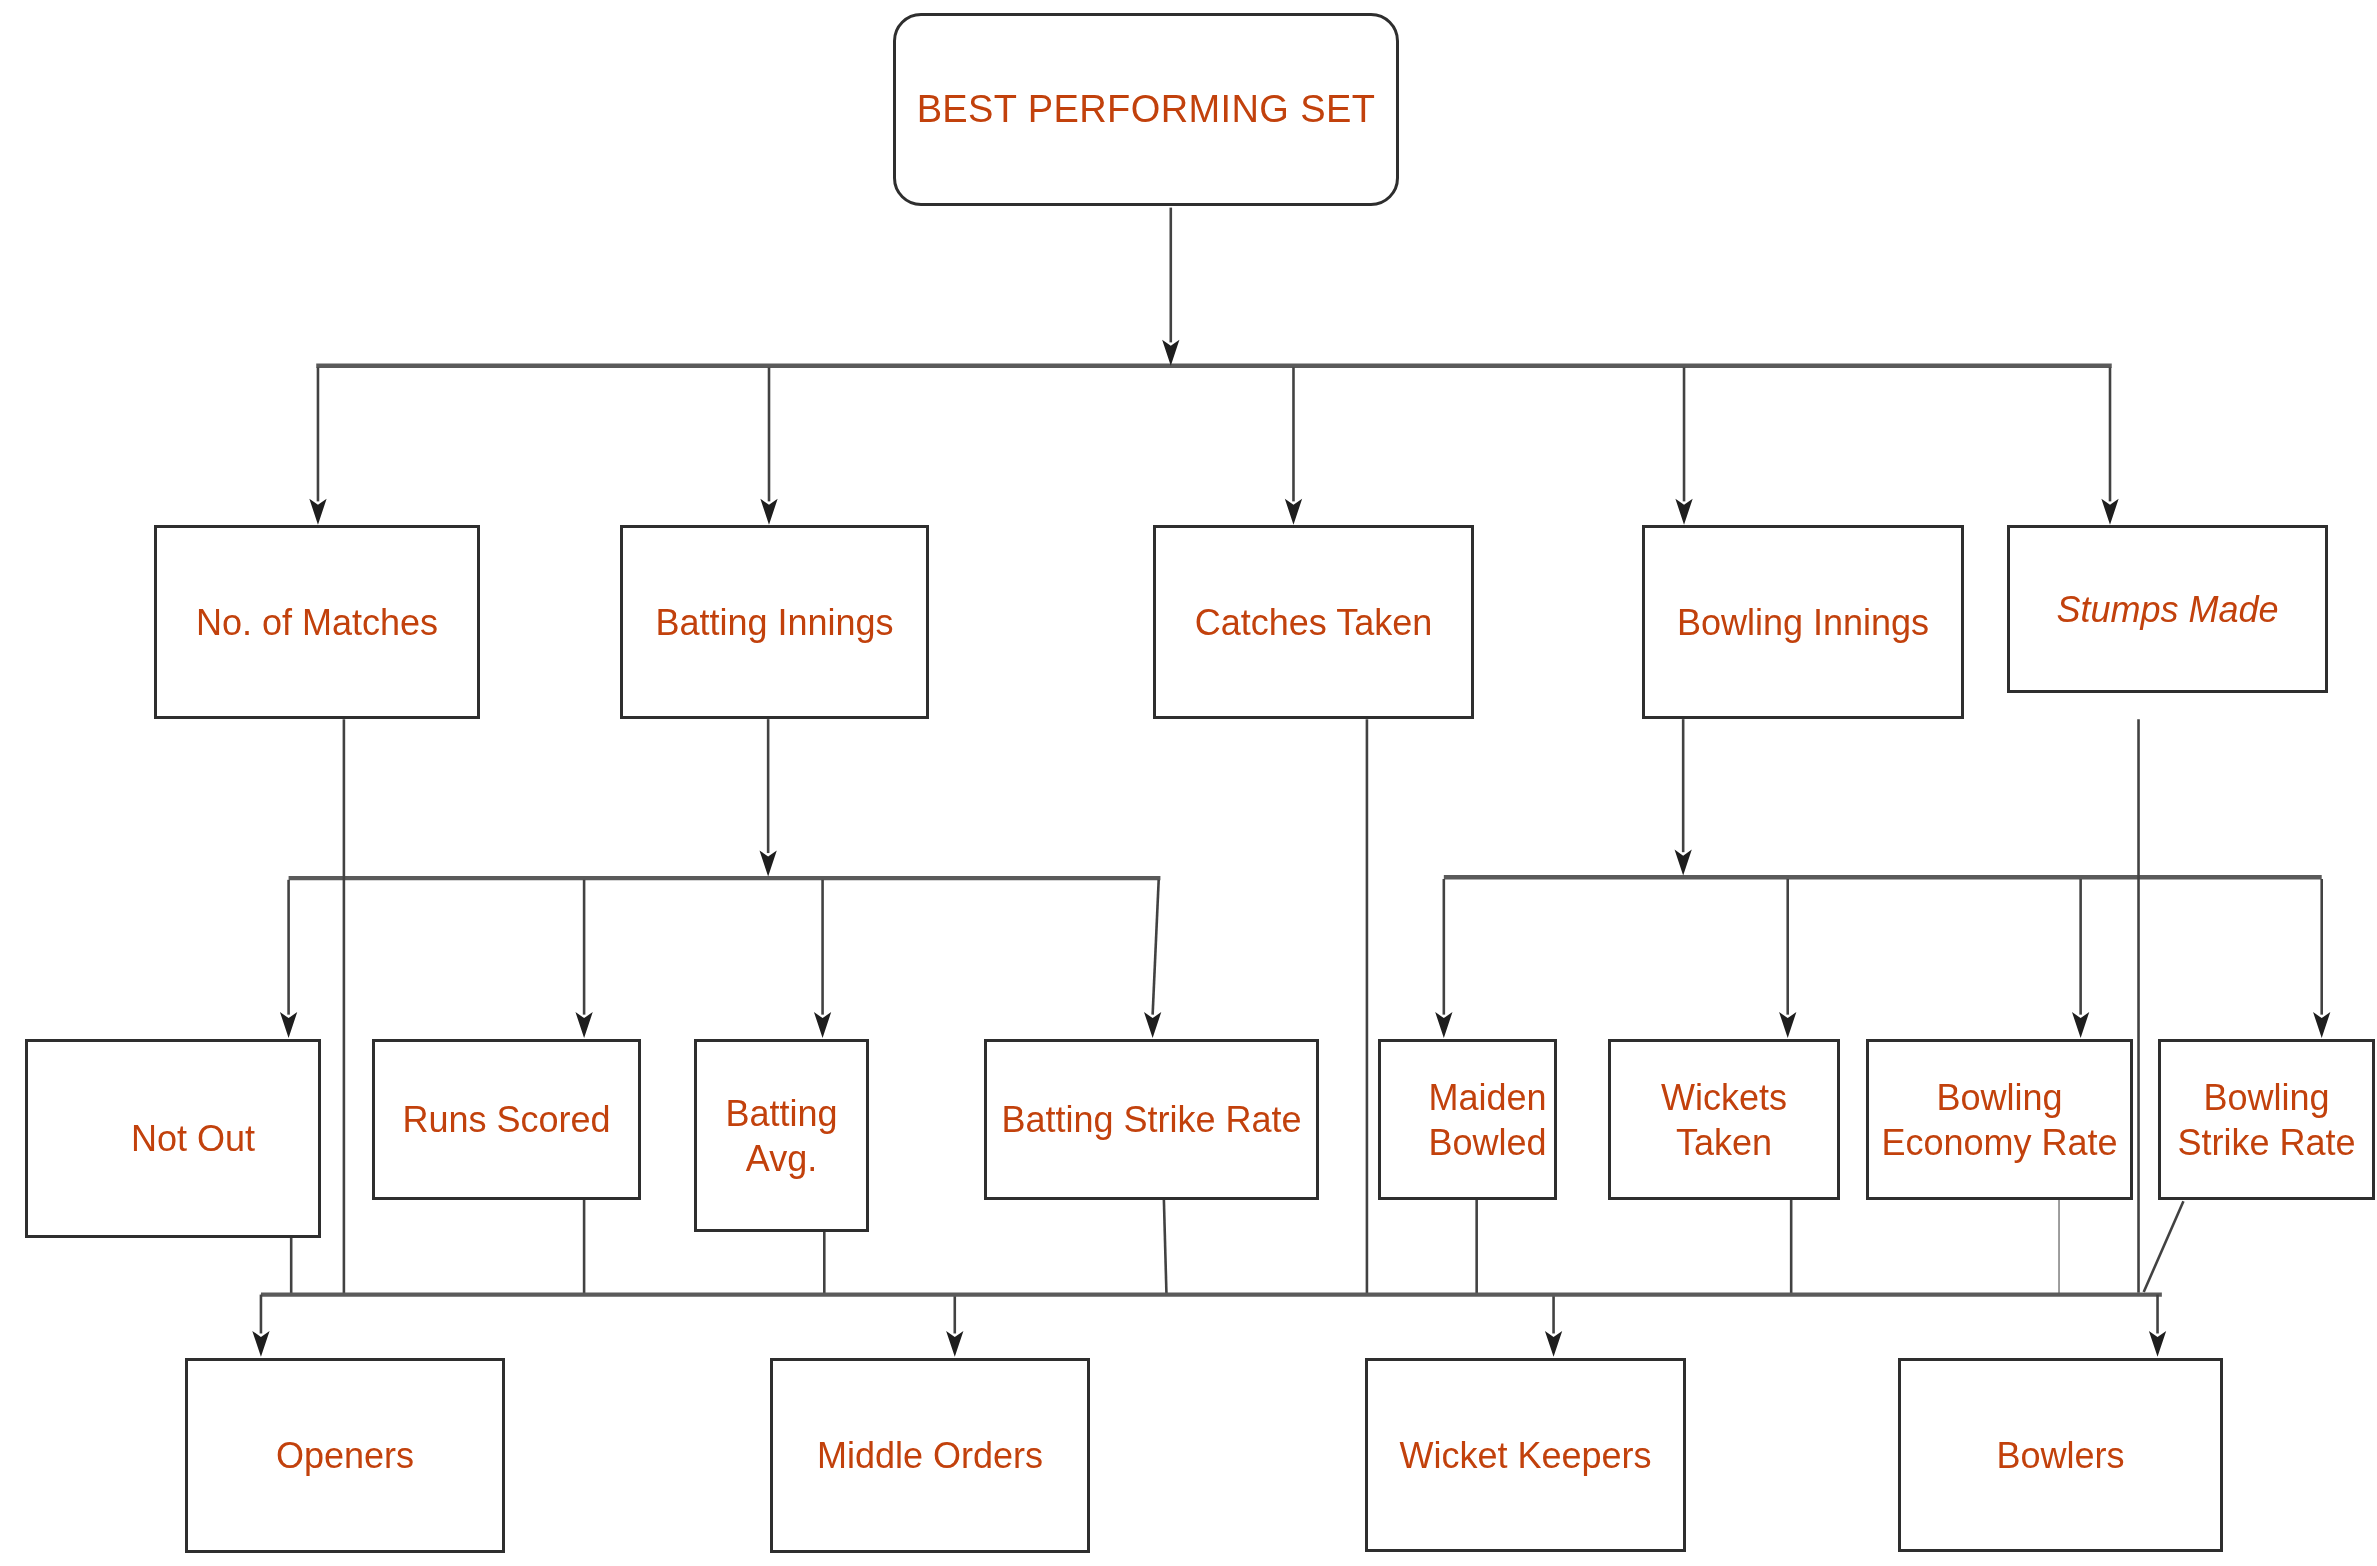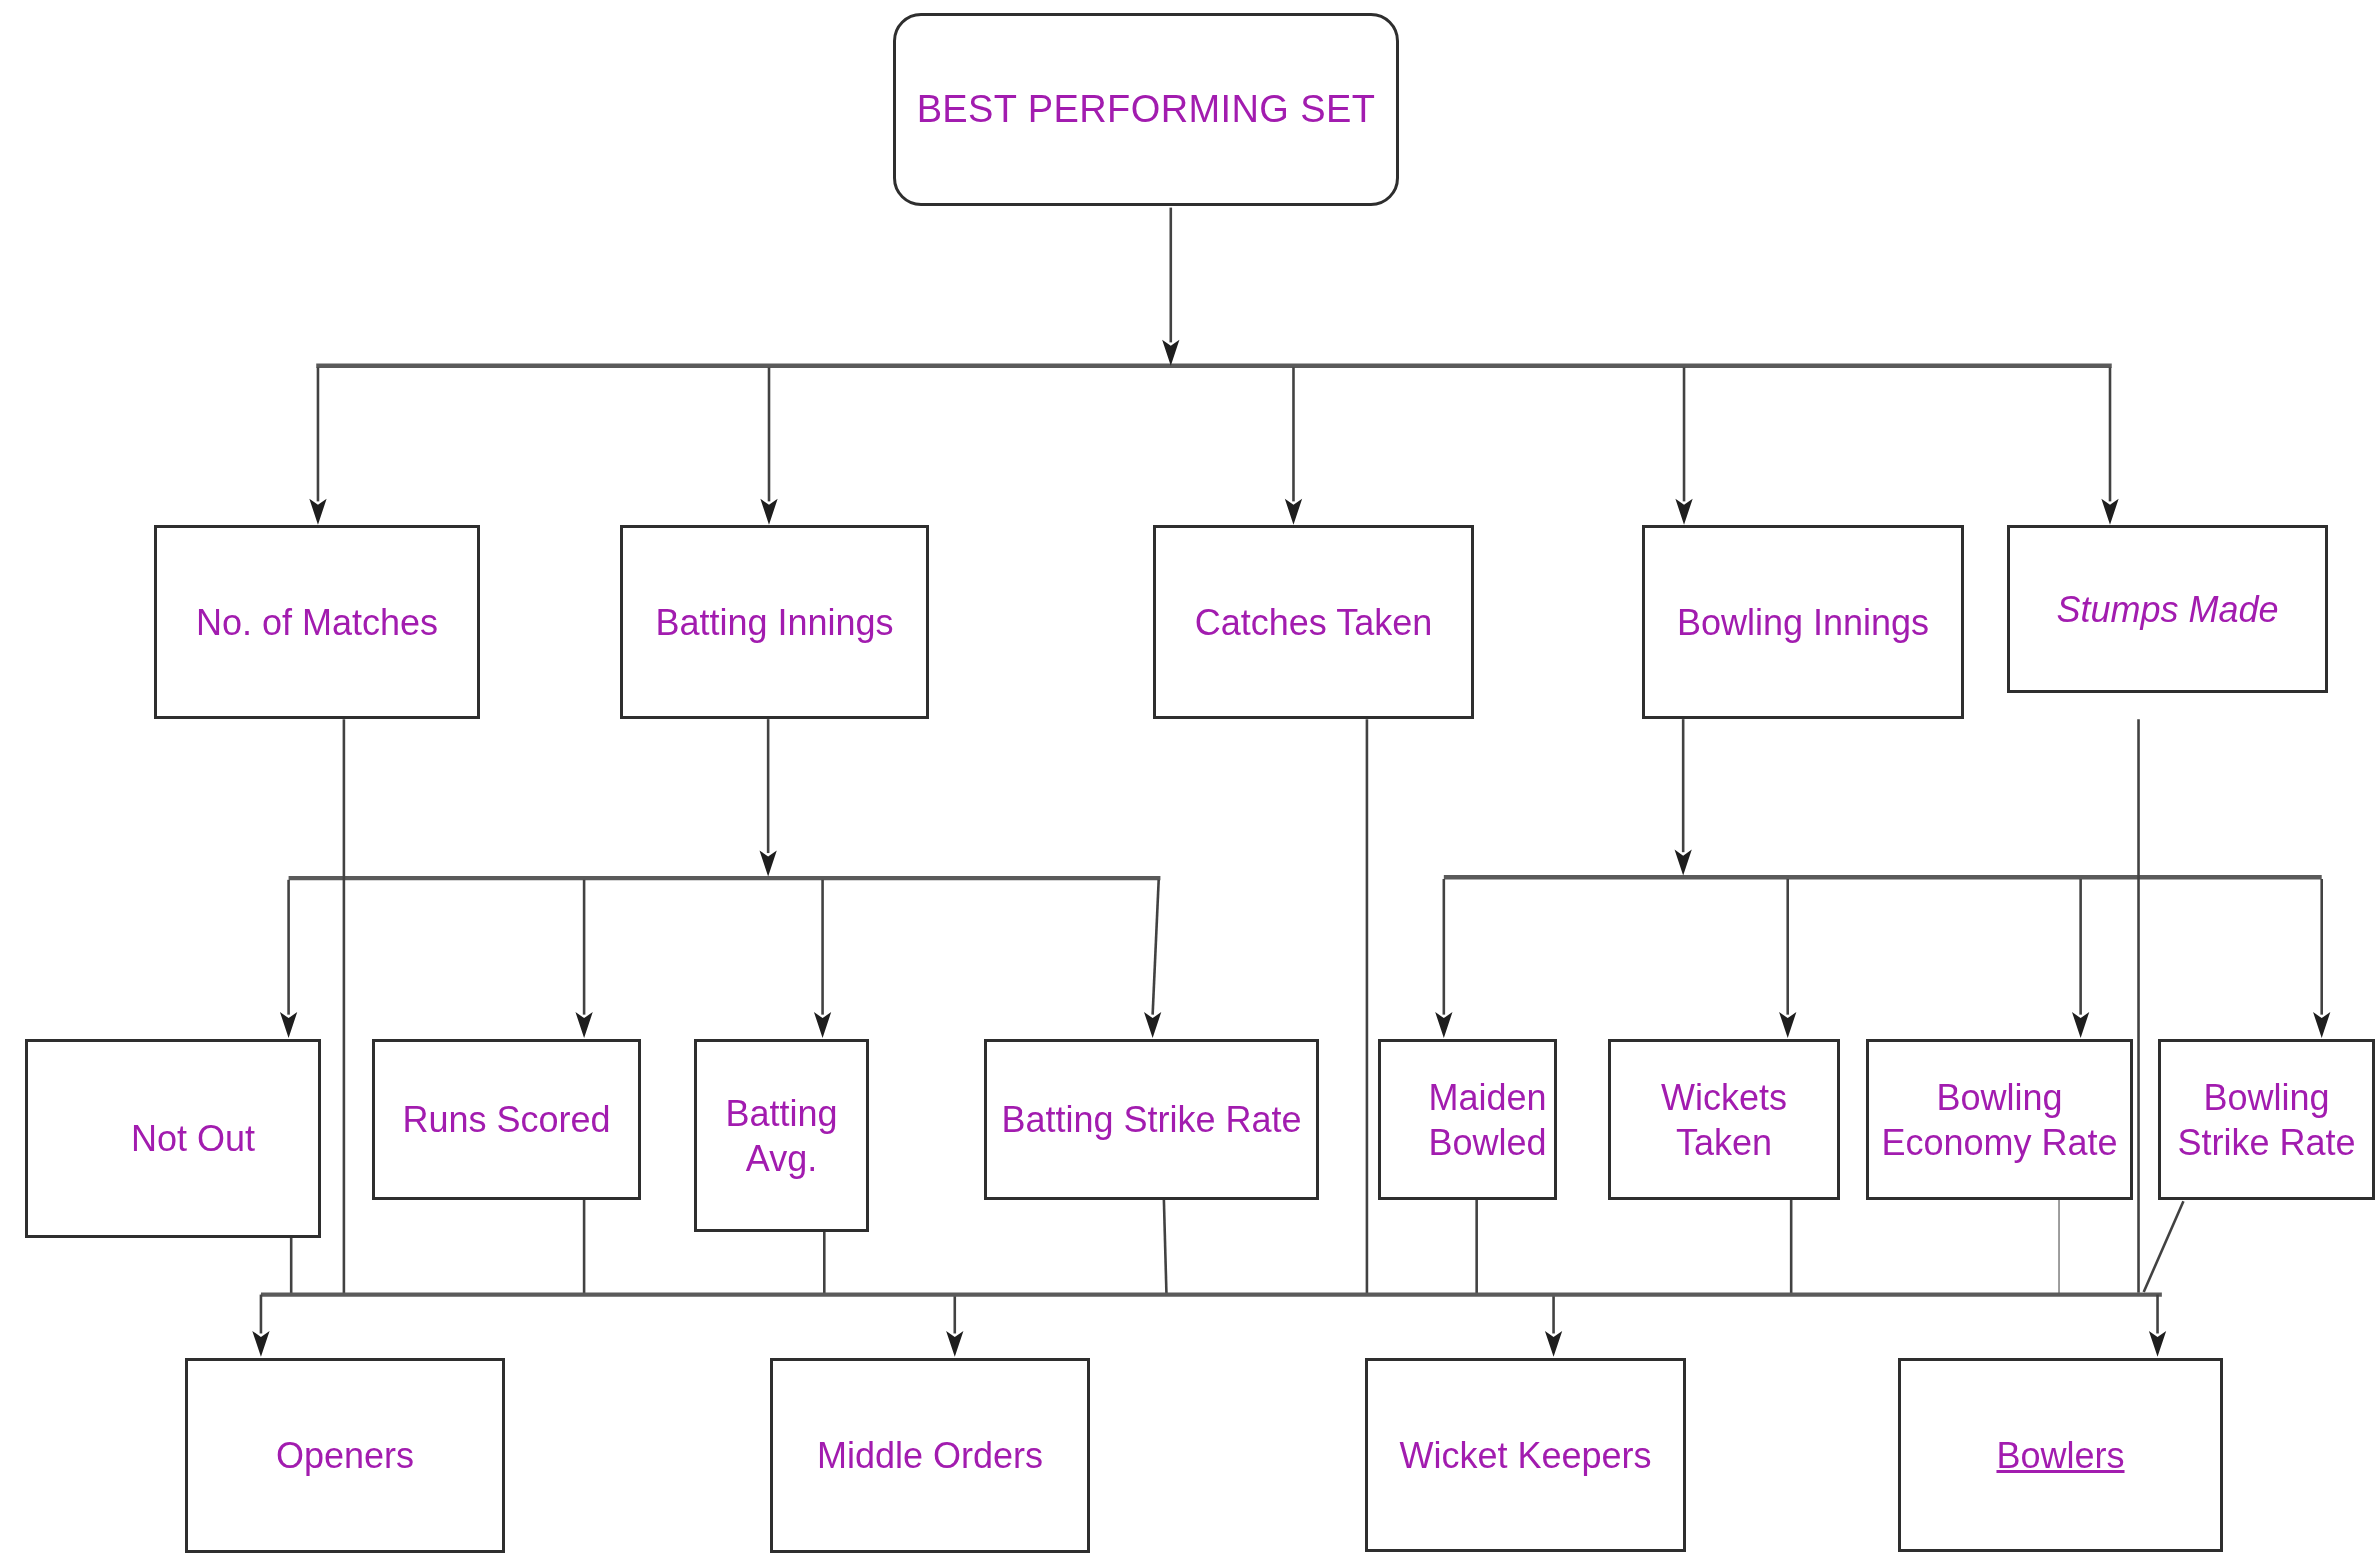--- a/index.html
+++ b/index.html
@@ -18,21 +18,21 @@
   .arrow{fill:#1e1e1e;stroke:none;}
   .node{
     position:absolute;
     box-sizing:border-box;
     background:#ffffff;
     border:3.5px solid #2e2e2e;
     display:flex;
     align-items:center;
     justify-content:center;
     text-align:center;
-    color:#a21caf;
+    color:#c2410c;
     font-size:36px;
     line-height:1.25;
   }
   .node span{white-space:pre-line;}
   .node--root{
     border-radius:28px;
     font-size:38px;
     letter-spacing:0.4px;
   }
 </style>
@@ -158,18 +158,18 @@
 
   <div class="node" style="left:185px;top:1358px;width:320px;height:195px;">
     <span>Openers</span>
   </div>
   <div class="node" style="left:770px;top:1358px;width:320px;height:195px;">
     <span>Middle Orders</span>
   </div>
   <div class="node" style="left:1365px;top:1358px;width:321px;height:194px;">
     <span>Wicket Keepers</span>
   </div>
-  <div class="node" style="left:1898px;top:1358px;width:325px;height:194px;text-decoration:underline;">
+  <div class="node" style="left:1898px;top:1358px;width:325px;height:194px;">
     <span>Bowlers</span>
   </div>
 
 </div>
 
 
 </body></html>

